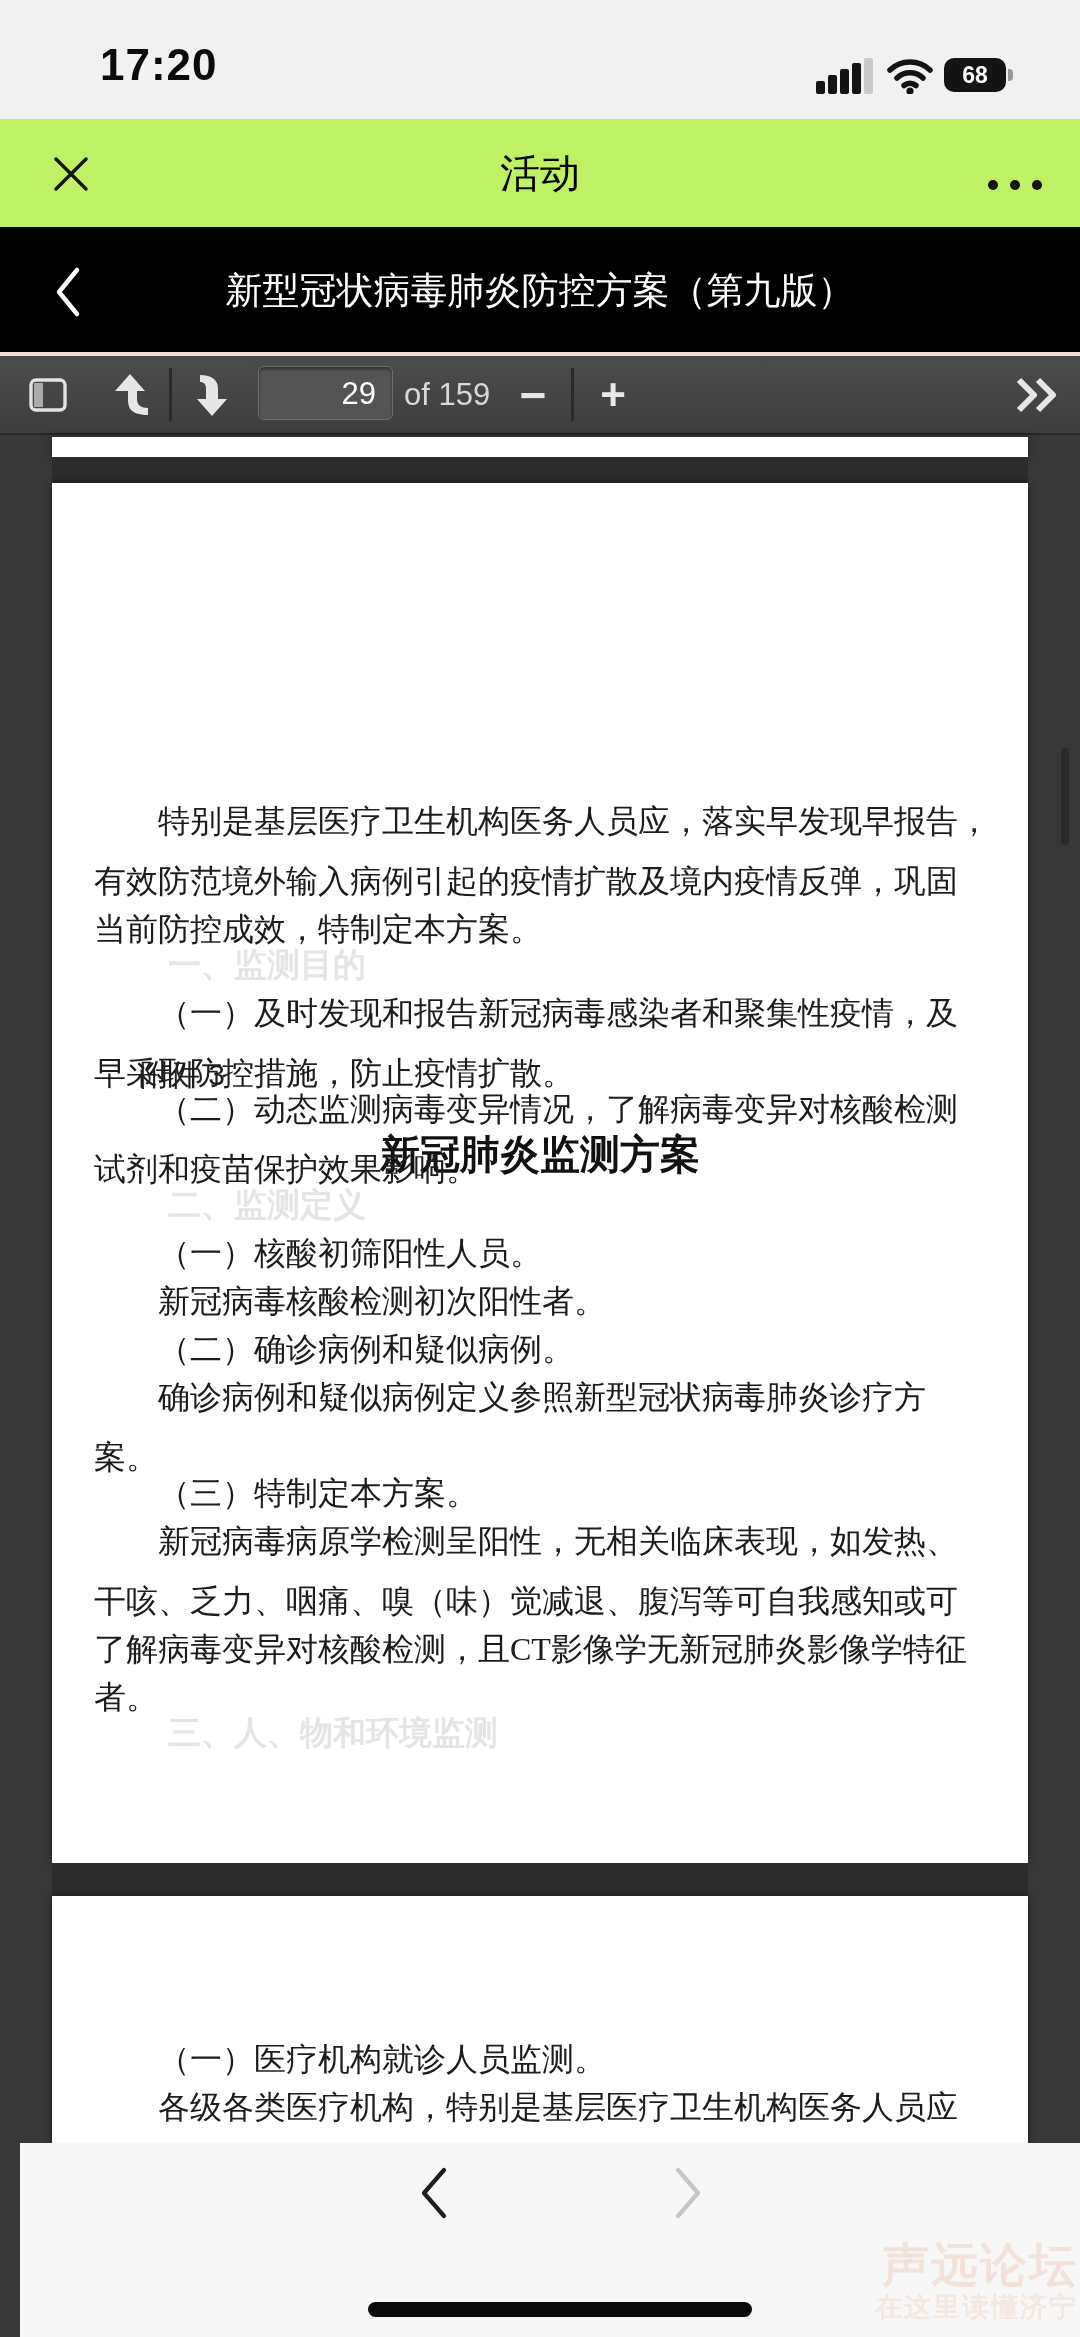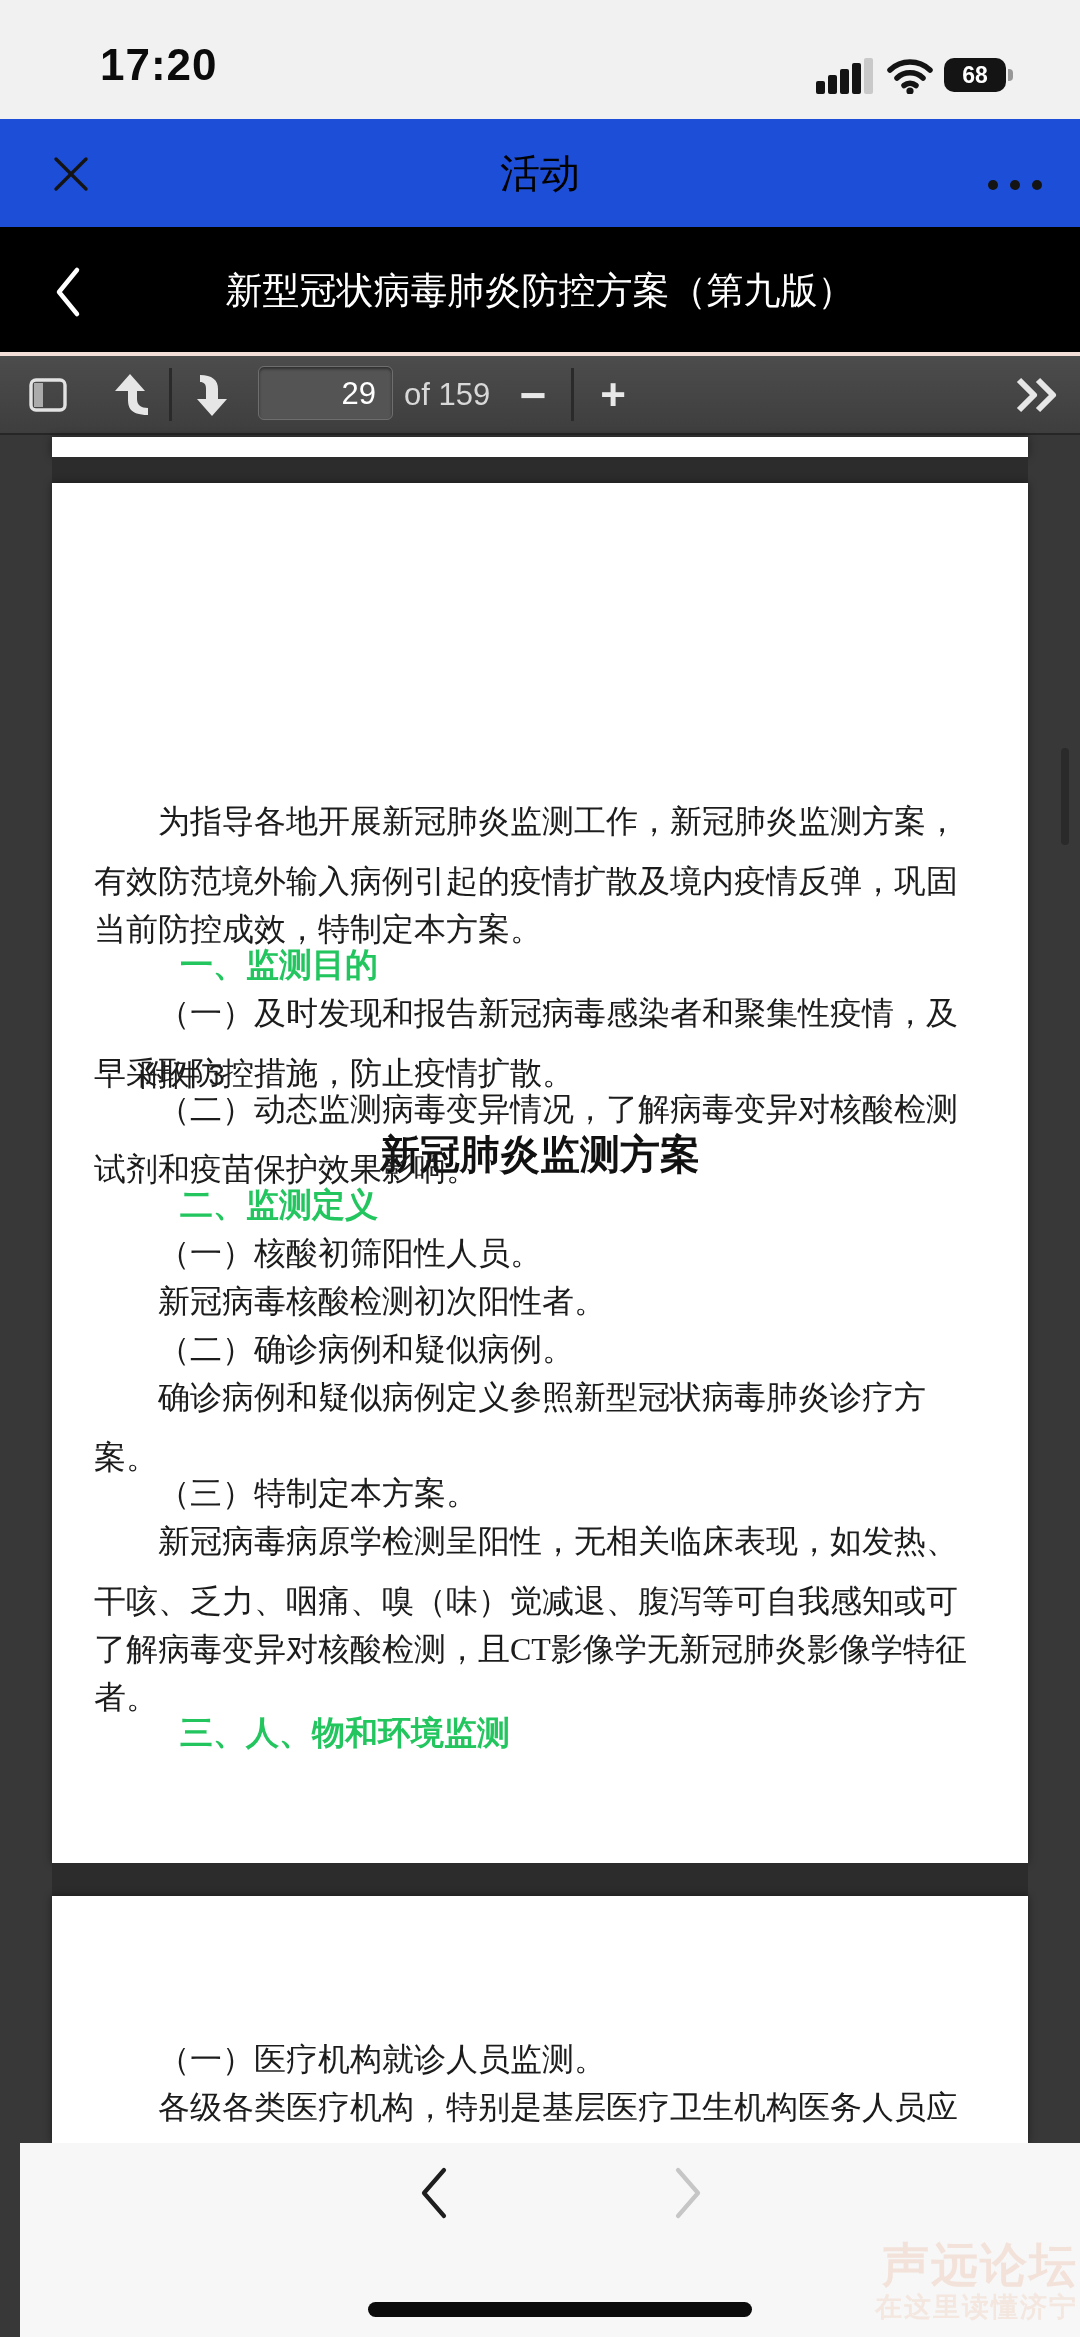--- a/index.html
+++ b/index.html
@@ -12,21 +12,21 @@
   #sigbars{position:absolute;left:816px;top:58px;width:60px;height:36px;}
   #sigbars .bar{position:absolute;bottom:0;width:9px;border-radius:2px;background:#141414;}
   #sigbars .bar.dim{background:#C9C9C9;}
   #wifi{position:absolute;left:886px;top:58px;}
   #battery{position:absolute;left:944px;top:58px;width:70px;height:34px;}
   #battery .body{position:absolute;left:0;top:0;width:62px;height:34px;border-radius:10px;background:#141414;}
   #battery .pct{position:absolute;left:0;top:0;width:62px;height:42px;line-height:34px;text-align:center;
                 color:#FFFFFF;font-size:23px;font-weight:700;}
   #battery .cap{position:absolute;left:64px;top:11px;width:5px;height:12px;border-radius:0 4px 4px 0;background:rgba(20,20,20,.4);}
 
-  #navbar{position:absolute;left:0;top:119px;width:1080px;height:108px;background:#1d4ed8;}
+  #navbar{position:absolute;left:0;top:119px;width:1080px;height:108px;background:#bef264;}
   #nav-close{position:absolute;left:50px;top:34px;width:42px;height:42px;}
   #nav-title{position:absolute;left:0;top:0;width:1080px;height:108px;line-height:108px;text-align:center;
              font-size:40px;font-weight:500;color:#000;}
   #nav-more{position:absolute;left:988px;top:60px;width:60px;height:12px;}
   #nav-more i{position:absolute;top:1px;width:10px;height:10px;border-radius:50%;background:#141414;}
 
   
   #docheader{position:absolute;left:0;top:227px;width:1080px;height:128px;background:#000000;}
   #doc-back{position:absolute;left:52px;top:38px;}
   #doc-title{position:absolute;left:100px;top:0;width:880px;height:128px;line-height:128px;text-align:center;
@@ -57,21 +57,21 @@
   #pagegap1{position:absolute;left:52px;top:22px;width:976px;height:26px;background:#2C2C2C;}
   #page29{top:48px;height:1380px;}
   #pagegap2{position:absolute;left:52px;top:1428px;width:976px;height:33px;background:#2C2C2C;}
   #page30{top:1461px;height:247px;overflow:hidden;}
   #scrollthumb{position:absolute;left:1061px;top:313px;width:8px;height:97px;border-radius:4px;background:#2A2A2A;}
 
   
   .line{position:absolute;white-space:nowrap;color:#1C1C1C;line-height:48px;height:48px;}
   .line.para{left:158px;font-family:"Liberation Serif",serif;font-size:32px;}
   .line.flush{left:94px;font-family:"Liberation Serif",serif;font-size:32px;margin-top:12px;}
-  .line.heading{left:180px;font-family:"Liberation Sans",sans-serif;font-size:33px;font-weight:700;color:#22c55e;}
+  .line.heading{left:168px;font-family:"Liberation Sans",sans-serif;font-size:33px;font-weight:700;color:#e5e5e5;}
   #attach-label{position:absolute;left:140px;top:620px;font-size:30px;color:#1C1C1C;
                 font-family:"Liberation Sans",sans-serif;}
   #doc29-title{position:absolute;left:52px;top:692px;width:976px;text-align:center;
                font-family:"Liberation Serif",serif;font-size:40px;font-weight:700;color:#111;}
   #pagenum29{position:absolute;left:52px;top:1780px;width:976px;text-align:center;
              font-family:"Liberation Serif",serif;font-size:24px;color:#222;}
   
 
   
   #footer{position:absolute;left:0;top:2143px;width:1080px;height:194px;background:#F7F7F7;margin-left:20px;}
@@ -187,21 +187,21 @@
       <div class="line para" style="top: 842px;">新冠病毒核酸检测初次阳性者。</div>
       <div class="line para" style="top: 794px;">（一）核酸初筛阳性人员。</div>
       <div class="line heading" style="top: 746px;">二、监测定义</div>
       <div class="line flush" style="top: 698px;">试剂和疫苗保护效果影响。</div>
       <div class="line para" style="top: 650px;">（二）动态监测病毒变异情况，了解病毒变异对核酸检测</div>
       <div class="line flush" style="top: 602px;">早采取防控措施，防止疫情扩散。</div>
       <div class="line para" style="top: 554px;">（一）及时发现和报告新冠病毒感染者和聚集性疫情，及</div>
       <div class="line heading" style="top: 506px;">一、监测目的</div>
       <div class="line flush" style="top: 458px;">当前防控成效，特制定本方案。</div>
       <div class="line flush" style="top: 410px;">有效防范境外输入病例引起的疫情扩散及境内疫情反弹，巩固</div>
-      <div class="line para" style="top: 362px;">为指导各地开展新冠肺炎监测工作，新冠肺炎监测方案，</div>
+      <div class="line para" style="top: 362px;">特别是基层医疗卫生机构医务人员应，落实早发现早报告，</div>
     <div id="pagenum29">29</div>
 
     <div id="pagegap2"></div>
     <div class="pdfpage" id="page30"></div>
     <div></div>
       <div class="line para" style="top: 1648px;">各级各类医疗机构，特别是基层医疗卫生机构医务人员应</div>
       <div class="line para" style="top: 1600px;">（一）医疗机构就诊人员监测。</div>
 
     <div id="scrollthumb"></div>
   </div>

